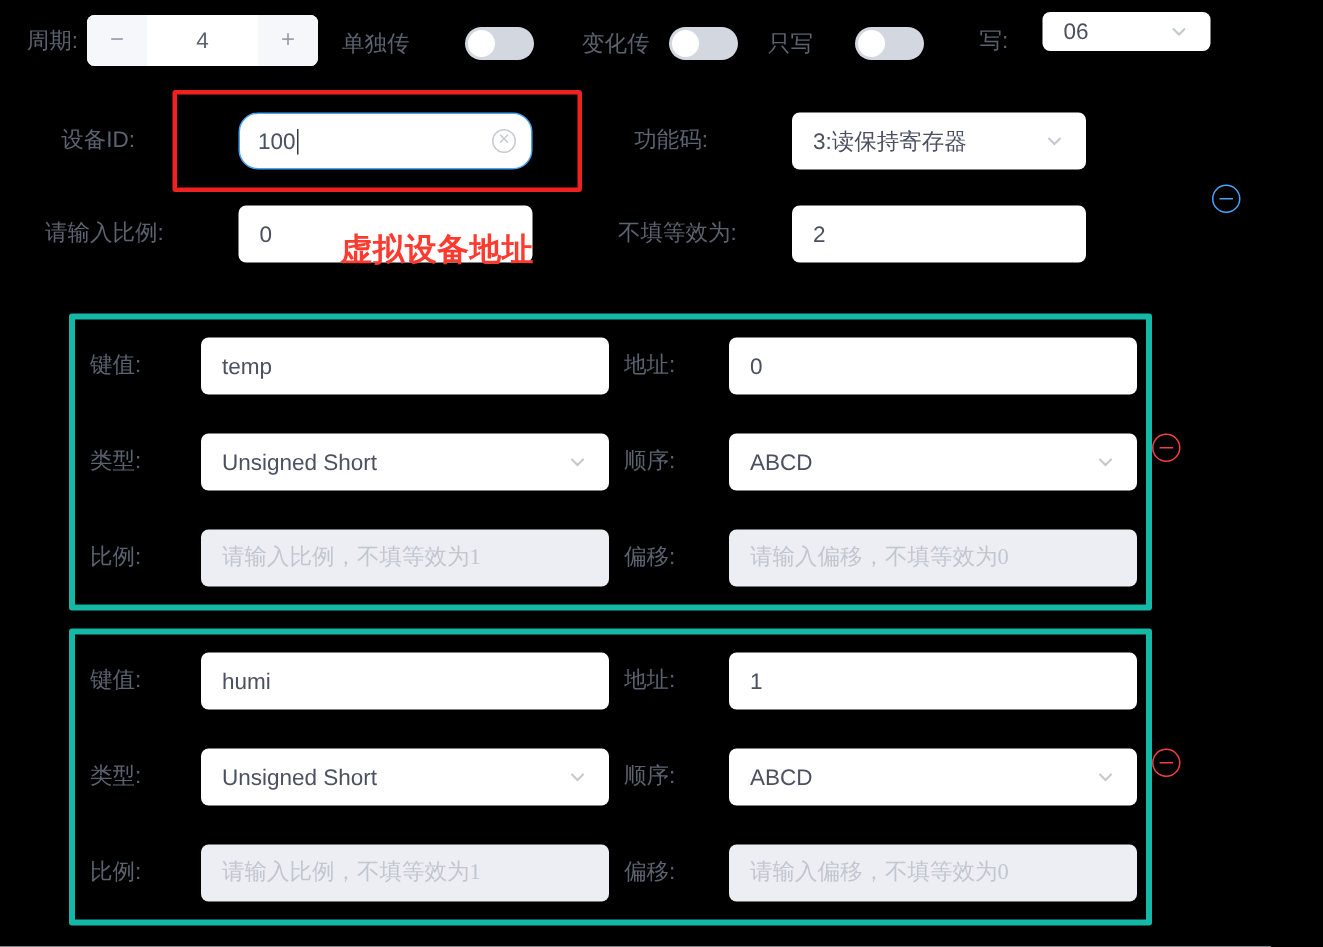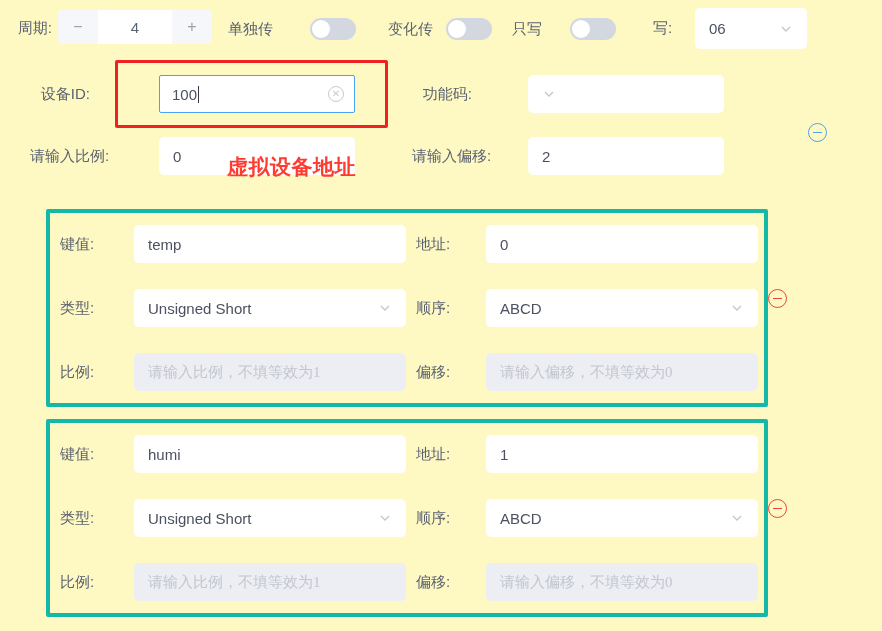--- a/index.html
+++ b/index.html
@@ -3,21 +3,21 @@
 <meta charset="utf-8">
 <style>
   * { box-sizing: border-box; }
   html, body {
     margin: 0; padding: 0;
     width: 882px; height: 631px;
     background: #e4e7ed;
     font-family: "Liberation Sans", "DejaVu Sans", sans-serif;
     overflow: hidden;
   }
-  .page { position: relative; width: 882px; height: 631px; background: #fef9c3; }
+  .page { position: relative; width: 882px; height: 631px; background: #000000; }
 
   
   .label {
     color: #5b6270;
     font-size: 15px;
     text-align: right;
     white-space: nowrap;
     line-height: 1;
   }
   .field {
@@ -77,30 +77,30 @@
     border-radius: 11px;
   }
   .switch .knob {
     position: absolute; left: 2px; top: 2px;
     width: 18px; height: 18px;
     background: #ffffff;
     border-radius: 50%;
   }
 
   .lbl-write { position: absolute; left: 653px; top: 20px; }
-  .sel-write { position: absolute; left: 695px; top: 8px; width: 112px; height: 41px; }
+  .sel-write { position: absolute; left: 695px; top: 8px; width: 112px; height: 26px; }
 
   
   .lbl-devid { position: absolute; left: 30px; top: 86px; width: 60px; }
   .input-devid {
     position: absolute; left: 159px; top: 75px;
     width: 196px; height: 38px;
     background: #ffffff;
     border: 1px solid #4aa3f0;
-    border-radius: 2px;
+    border-radius: 13px;
     display: flex; align-items: center;
     padding: 0 12px;
     font-size: 15px; color: #4b5160;
   }
   .input-devid .caret {
     display: inline-block;
     width: 1px; height: 17px;
     background: #333a45;
     margin-left: 1px;
     vertical-align: middle;
@@ -214,34 +214,35 @@
   <div class="input-devid">
     <span>100</span>
       <span class="caret"></span>
     <span class="clear-icon">✕</span>
   </div>
 
   <div class="annot-box"></div>
 
   <div class="label lbl-func">功能码:</div>
   <div class="field select sel-func">
+    <span class="val">3:读保持寄存器</span>
     <span class="chev">
       <svg width="14" height="14" viewBox="0 0 14 14">
           <path d="M3 5 L7 9 L11 5" fill="none" stroke="currentColor" stroke-width="1.4"></path>
         </svg>
     </span>
   </div>
 
   <div class="label lbl-start">请输入比例:</div>
   <div class="field input-start">
     <span class="val">0</span>
   </div>
   <div class="annot-text">虚拟设备地址</div>
 
-  <div class="label lbl-len">请输入偏移:</div>
+  <div class="label lbl-len">不填等效为:</div>
   <div class="field input-len">
     <span class="val">2</span>
   </div>
 
   <div class="circle-btn minus-blue">
     <span class="bar"></span>
   </div>
 
   <div class="card" style="top:209px;height:198px">
     <div class="card-row">

